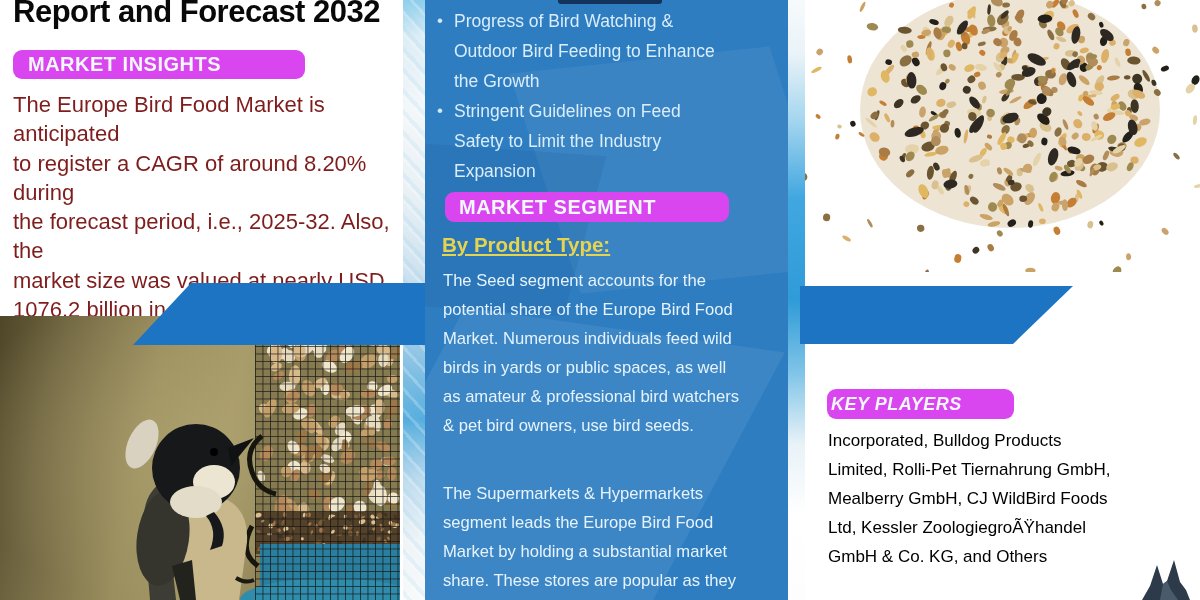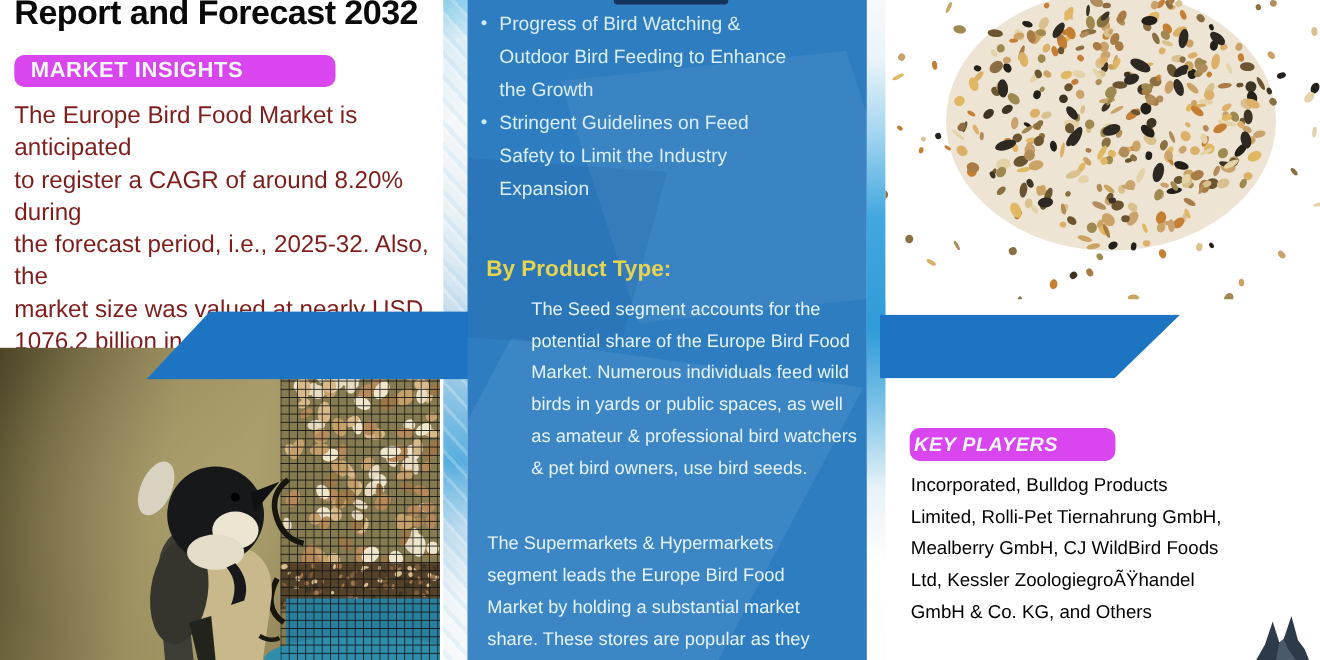--- a/index.html
+++ b/index.html
@@ -53,25 +53,25 @@
     background:rgba(255,255,255,0.06);transform:skew(18deg,-6deg);}
   .panel .wedge3{position:absolute;left:-20px;top:150px;width:180px;height:160px;
     background:rgba(12,60,110,0.10);transform:skew(-15deg,4deg);}
   .cut-badge-top{left:133px;top:0;width:104px;height:4px;background:#14335c;border-radius:0 0 3px 3px;}
 
   .dyn-list{left:12px;top:6px;width:340px;margin:0;padding:0;list-style:none;}
   .dyn-item{display:flex;gap:11px;color:#d9edfa;font-size:17.5px;line-height:30px;}
   .dyn-dot{flex:0 0 auto;font-size:17px;line-height:30px;color:#cfe9f8;}
 
   .badge-segment{left:20px;top:192px;width:270px;height:30px;font-size:20px;padding-left:14px;}
-  .yellow-head{left:17px;width:330px;font-size:20.5px;font-weight:bold;color:#e6d44f;}
+  .yellow-head{left:17px;width:330px;font-size:20.5px;font-weight:bold;color:#e6d44f;text-decoration:underline;}
   .head-product{top:233px;}
   .head-distribution{top:448px;}
   .panel-para{left:18px;width:340px;font-size:16.6px;line-height:29px;color:#e6f3fc;}
-  .para-product{top:266px;margin-left:40px;}
+  .para-product{top:266px;}
   .para-distribution{top:479px;}
 
   
   .ribbon{background:#1d74c3;}
   .ribbon-left{
     left:133px;top:283px;width:297px;height:62px;
     clip-path:polygon(58px 0, 297px 0, 297px 62px, 0 62px);
     z-index:3;
   }
   .ribbon-right{
@@ -367,20 +367,23 @@
 the Growth</span>
     </li>
     <li class="dyn-item">
       <span class="dyn-dot">•</span>
       <span class="pre">Stringent Guidelines on Feed
 Safety to Limit the Industry
 Expansion</span>
     </li>
   </ul>
 
+  <div class="abs badge badge-segment">
+    <span>MARKET SEGMENT</span>
+  </div>
 
   <div class="abs yellow-head head-product">By Product Type:</div>
   <div class="abs panel-para para-product pre">The Seed segment accounts for the
 potential share of the Europe Bird Food
 Market. Numerous individuals feed wild
 birds in yards or public spaces, as well
 as amateur &amp; professional bird watchers
 &amp; pet bird owners, use bird seeds.</div>
 
   <div class="abs panel-para para-distribution pre">The Supermarkets &amp; Hypermarkets

